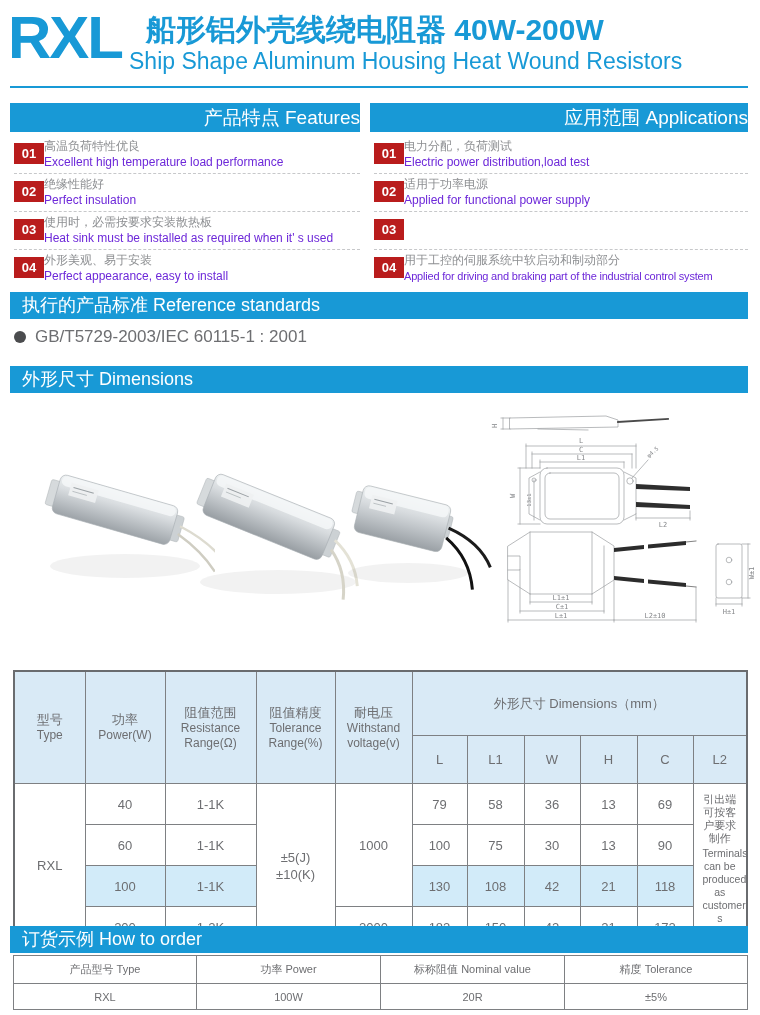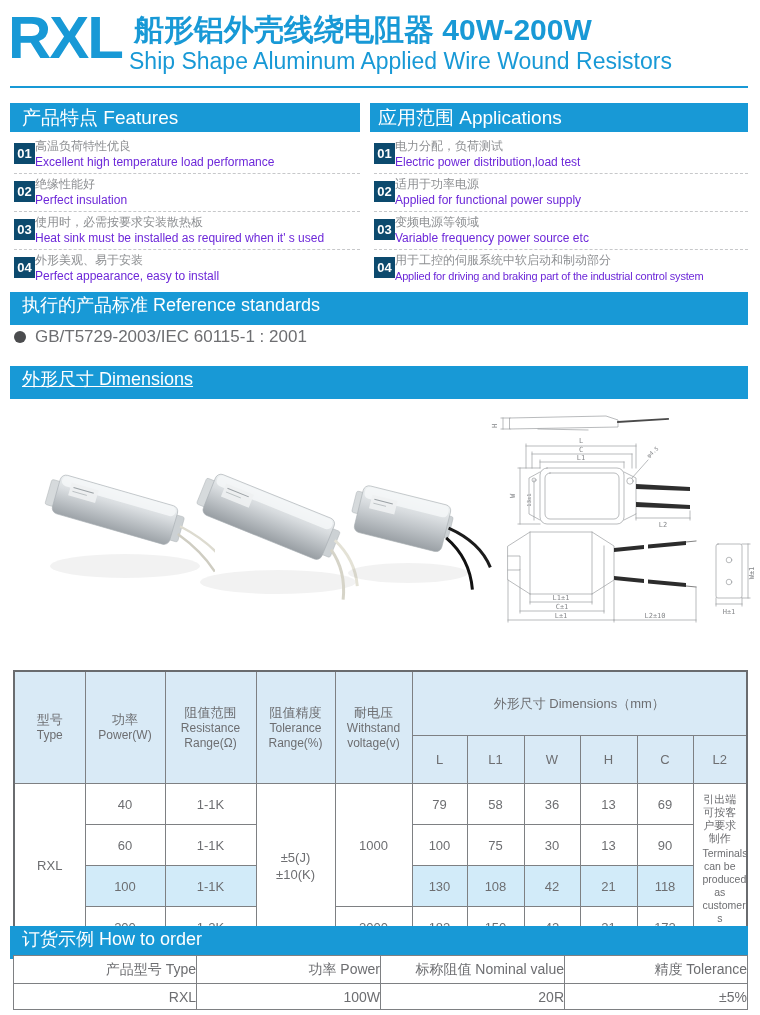--- a/index.html
+++ b/index.html
@@ -1,34 +1,34 @@
 <!DOCTYPE html>
 <html><head>
 <meta charset="utf-8">
 <style>
   html,body{margin:0;padding:0;background:#ffffff;}
   body{font-family:"Liberation Sans","DejaVu Sans",sans-serif;}
   .page{position:relative;width:760px;height:1015px;background:#fff;overflow:hidden;}
 
   
   .logo{position:absolute;left:8px;top:6px;font-size:60px;font-weight:700;color:#1899d6;letter-spacing:-2px;line-height:64px;}
-  .title-zh{position:absolute;left:134px;top:10px;font-size:30px;font-weight:700;color:#1899d6;white-space:nowrap;}
+  .title-zh{position:absolute;left:146px;top:10px;font-size:30px;font-weight:700;color:#1899d6;white-space:nowrap;}
   .title-en{position:absolute;left:129px;top:48px;font-size:23px;color:#1899d6;white-space:nowrap;}
   .header-rule{position:absolute;left:10px;top:86px;width:738px;height:2px;background:#1899d6;}
 
   
   .bar{position:absolute;background:#1899d6;color:#fff;box-sizing:border-box;padding-left:12px;white-space:nowrap;}
-  .bar.big{height:29px;line-height:29px;font-size:19px;}
-  .bar.wide{height:33px;line-height:26px;font-size:18px;width:738px;left:10px;}
+  .bar.big{height:29px;line-height:29px;font-size:19px;text-align:right;}
+  .bar.wide{height:27px;line-height:26px;font-size:18px;width:738px;left:10px;}
 
   
   .col-list{position:absolute;}
   .item{display:flex;height:38px;box-sizing:border-box;border-bottom:1px dashed #c7c8ca;align-items:flex-start;}
   .item.last{border-bottom:none;}
-  .num{width:21px;height:21px;background:#0c4a6e;color:#fff;font-size:13px;font-weight:700;display:flex;align-items:center;justify-content:center;margin-top:7px;flex:none;}
+  .num{width:30px;height:21px;background:#b91c1c;color:#fff;font-size:13px;font-weight:700;display:flex;align-items:center;justify-content:center;margin-top:7px;flex:none;}
   .itxt{display:flex;flex-direction:column;min-width:0;}
   .zh{font-size:12px;color:#8d8f92;line-height:16px;margin-top:2px;white-space:nowrap;}
   .en{font-size:12px;color:#6d28d9;line-height:17px;white-space:nowrap;}
   .en.long{font-size:11px;letter-spacing:-0.2px;}
 
   
   .std-line{position:absolute;left:14px;top:327px;display:flex;align-items:center;color:#6d6e71;font-size:17px;}
   .bullet{width:12px;height:12px;border-radius:50%;background:#4b4c4e;margin-right:9px;flex:none;}
 
   
@@ -43,37 +43,37 @@
   .spec .hrow2 th{height:29px;}
   .spec tbody tr{height:40px;}
   .spec .hl{background:#d2ebf9;}
   .th-zh{font-size:13px;line-height:16px;}
   .th-en{font-size:12px;line-height:15px;}
   .tol div{line-height:17px;}
   .term{font-size:10.5px;line-height:13px;padding:2px 1px;}
   .term .t-zh{margin-bottom:2px;font-size:11px;}
 
   
-  .order{position:absolute;left:13px;top:955px;width:734px;font-size:14px;color:#6d6e71;text-align:right;border:1.5px solid #6a6c6f;}
+  .order{position:absolute;left:13px;top:955px;width:734px;font-size:11px;color:#6d6e71;text-align:center;border:1.5px solid #6a6c6f;}
   .order th,.order td{border:1px solid #7e8083;padding:0;font-weight:normal;background:#fff;}
   .order th{height:27px;}
   .order td{height:25px;}
 
   
   .dim-label{fill:#85878a;font-size:7px;font-family:"DejaVu Sans Mono",monospace;}
   .dim-small{fill:#85878a;font-size:5.5px;font-family:"DejaVu Sans Mono",monospace;}
 </style>
 </head>
 <body>
 
 <div class="page">
 
   <div class="logo">RXL</div>
   <div class="title-zh">船形铝外壳线绕电阻器 40W-200W</div>
-  <div class="title-en">Ship Shape Aluminum Applied Wire Wound Resistors</div>
+  <div class="title-en">Ship Shape Aluminum Housing Heat Wound Resistors</div>
   <div class="header-rule"></div>
 
   <div class="bar big" style="left:10px;top:103px;width:350px;">产品特点 Features</div>
   <div class="col-list" style="left:14px;top:136px;width:346px;">
     <div class="item">
       <span class="num">01</span>
       <span class="itxt">
           <span class="zh">高温负荷特性优良</span>
           <span class="en">Excellent high temperature load performance</span>
         </span>
@@ -112,41 +112,37 @@
     </div>
     <div class="item">
       <span class="num">02</span>
       <span class="itxt">
           <span class="zh">适用于功率电源</span>
           <span class="en">Applied  for functional power supply</span>
         </span>
     </div>
     <div class="item">
       <span class="num">03</span>
-      <span class="itxt">
-          <span class="zh">变频电源等领域</span>
-          <span class="en">Variable frequency power source etc</span>
-        </span>
     </div>
     <div class="item last">
       <span class="num">04</span>
       <span class="itxt">
           <span class="zh">用于工控的伺服系统中软启动和制动部分</span>
           <span class="en long">Applied for driving and braking part of the industrial control system</span>
         </span>
     </div>
   </div>
 
   <div class="bar wide" style="top:292px;">执行的产品标准 Reference standards</div>
   <div class="std-line">
     <span class="bullet"></span>
     <span>GB/T5729-2003/IEC 60115-1 : 2001</span>
   </div>
 
-  <div class="bar wide" style="top:366px;text-decoration:underline;">外形尺寸 Dimensions</div>
+  <div class="bar wide" style="top:366px;">外形尺寸 Dimensions</div>
 
   <div class="photo" style="left:30px;top:438px;">
     <svg width="185" height="170" viewBox="0 0 185 170">
       <defs>
           <linearGradient id="al1" x1="0" y1="0" x2="0" y2="1">
         <stop offset="0" stop-color="#f0f3f4"></stop>
             <stop offset="0.35" stop-color="#d9dde0"></stop>
         <stop offset="0.62" stop-color="#c0c5c9"></stop>
             <stop offset="1" stop-color="#9da3a8"></stop>
       </linearGradient>

